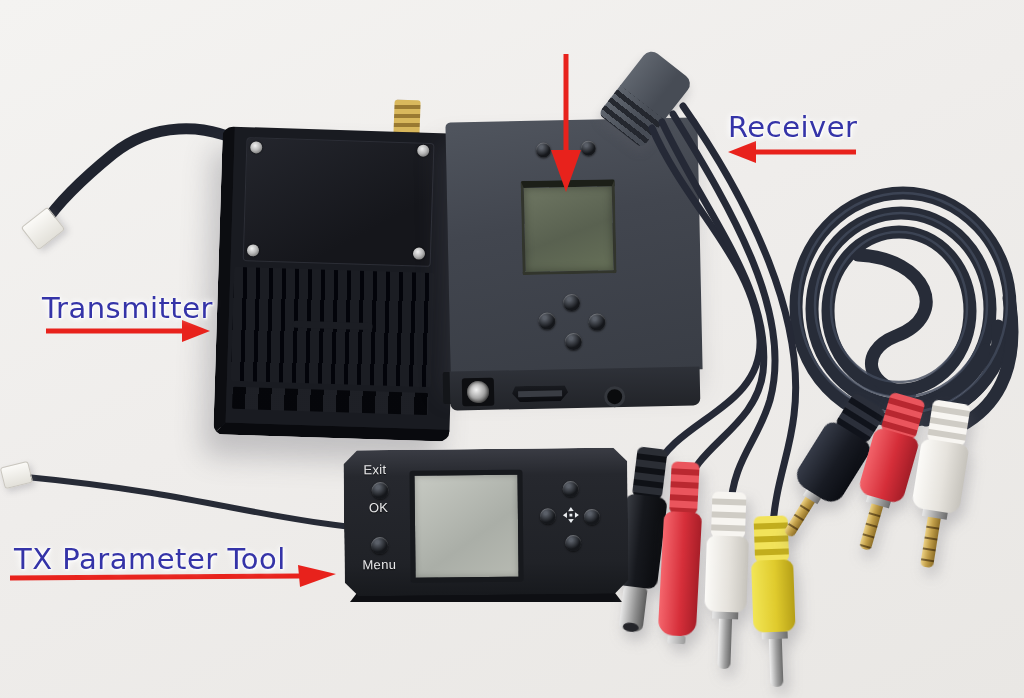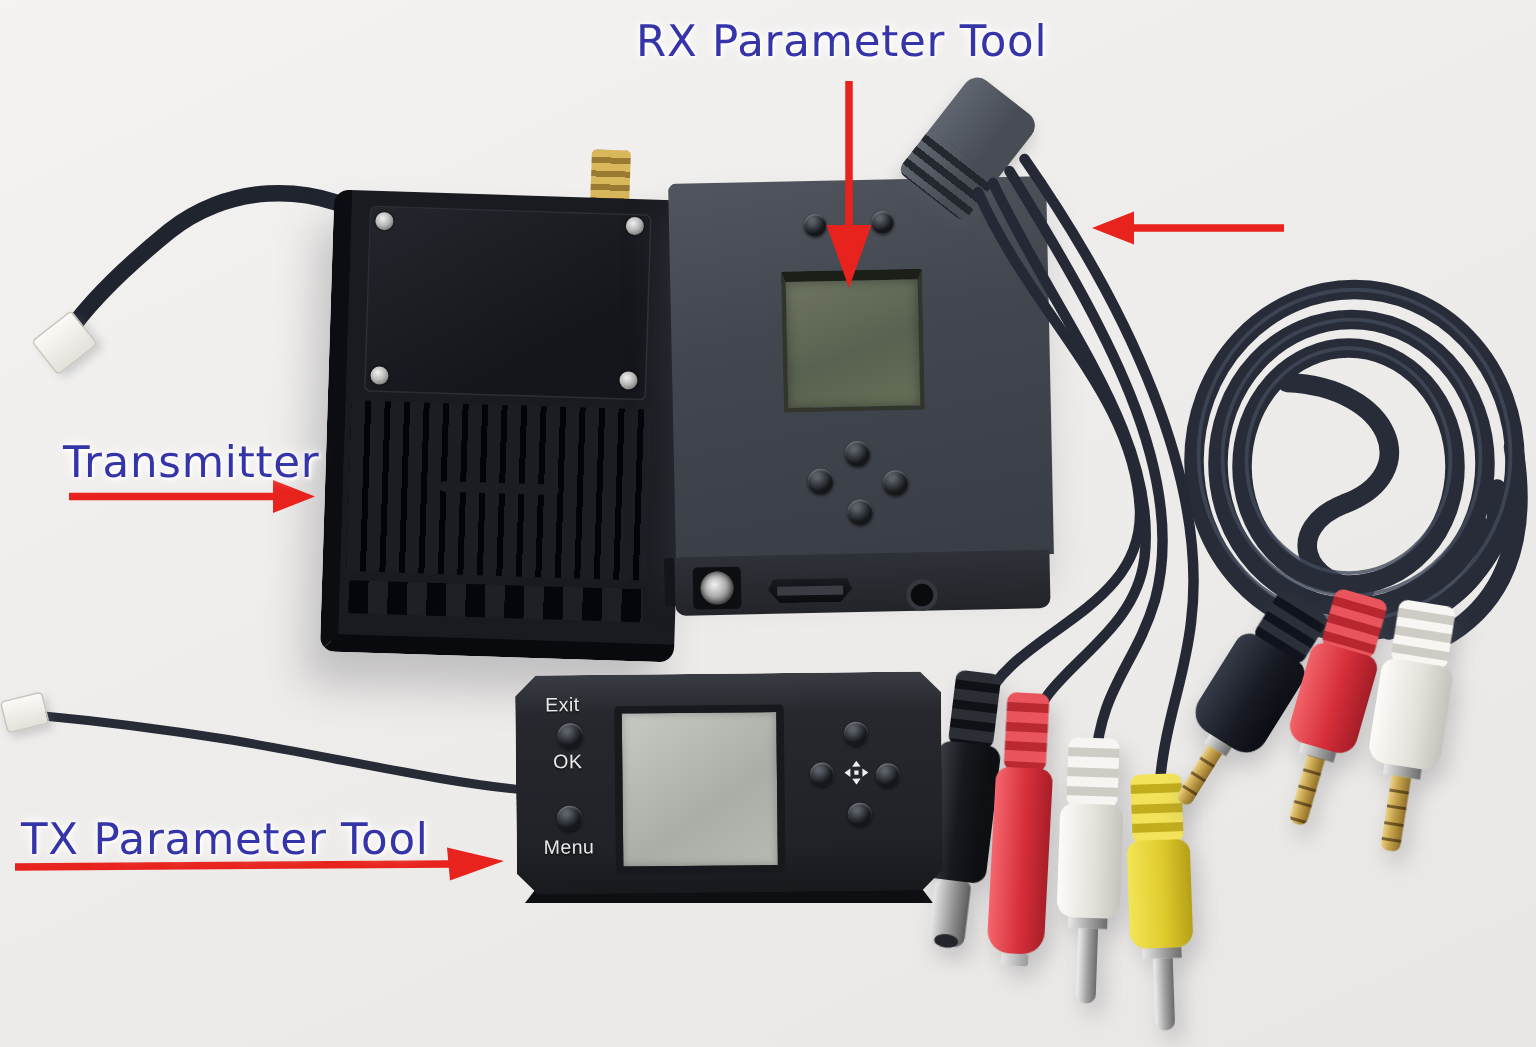--- a/index.html
+++ b/index.html
@@ -352,17 +352,17 @@
     <line class="arrow-line" x1="566" y1="54" x2="566" y2="152"></line>
     <polygon class="arrow-head" points="566,192 551,150 581,150"></polygon>
     <line class="arrow-line" x1="856" y1="152" x2="752" y2="152"></line>
     <polygon class="arrow-head" points="728,152 756,141 756,163"></polygon>
     <line class="arrow-line" x1="46" y1="331" x2="184" y2="331"></line>
     <polygon class="arrow-head" points="210,331 182,320 182,342"></polygon>
     <line class="arrow-line" x1="10" y1="578" x2="300" y2="576"></line>
     <polygon class="arrow-head" points="336,574 298,565 300,587"></polygon>
   </svg>
 
-  <div id="anno-rx" class="anno">RX Parameter Tool</div>
+  <div id="anno-receiver" class="anno">Receiver</div>
   <div id="anno-transmitter" class="anno">Transmitter</div>
   <div id="anno-tx" class="anno">TX Parameter Tool</div>
 
 </div>
 
 </body></html>

